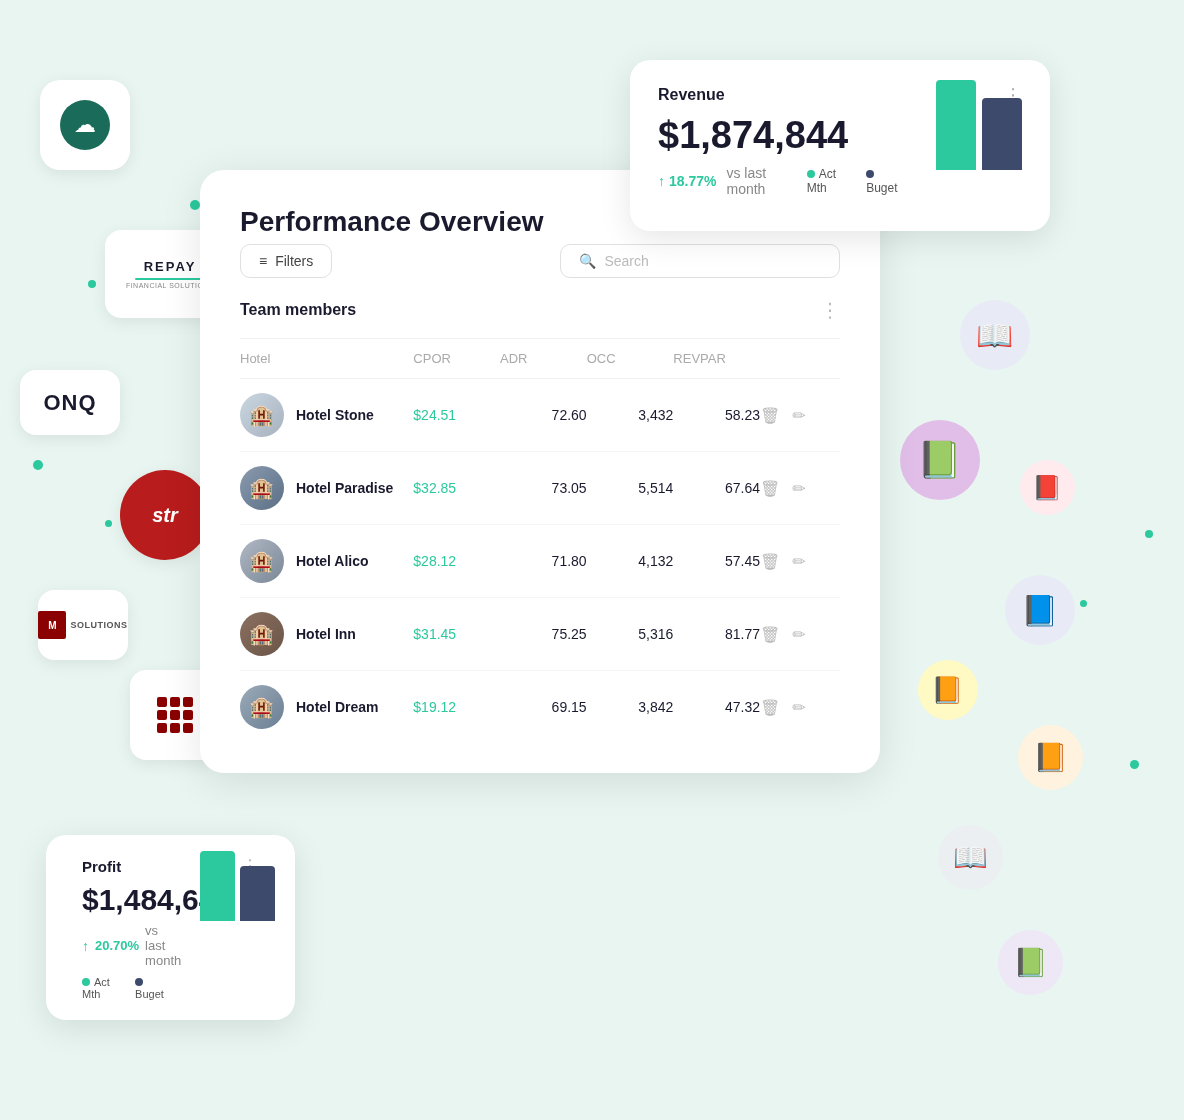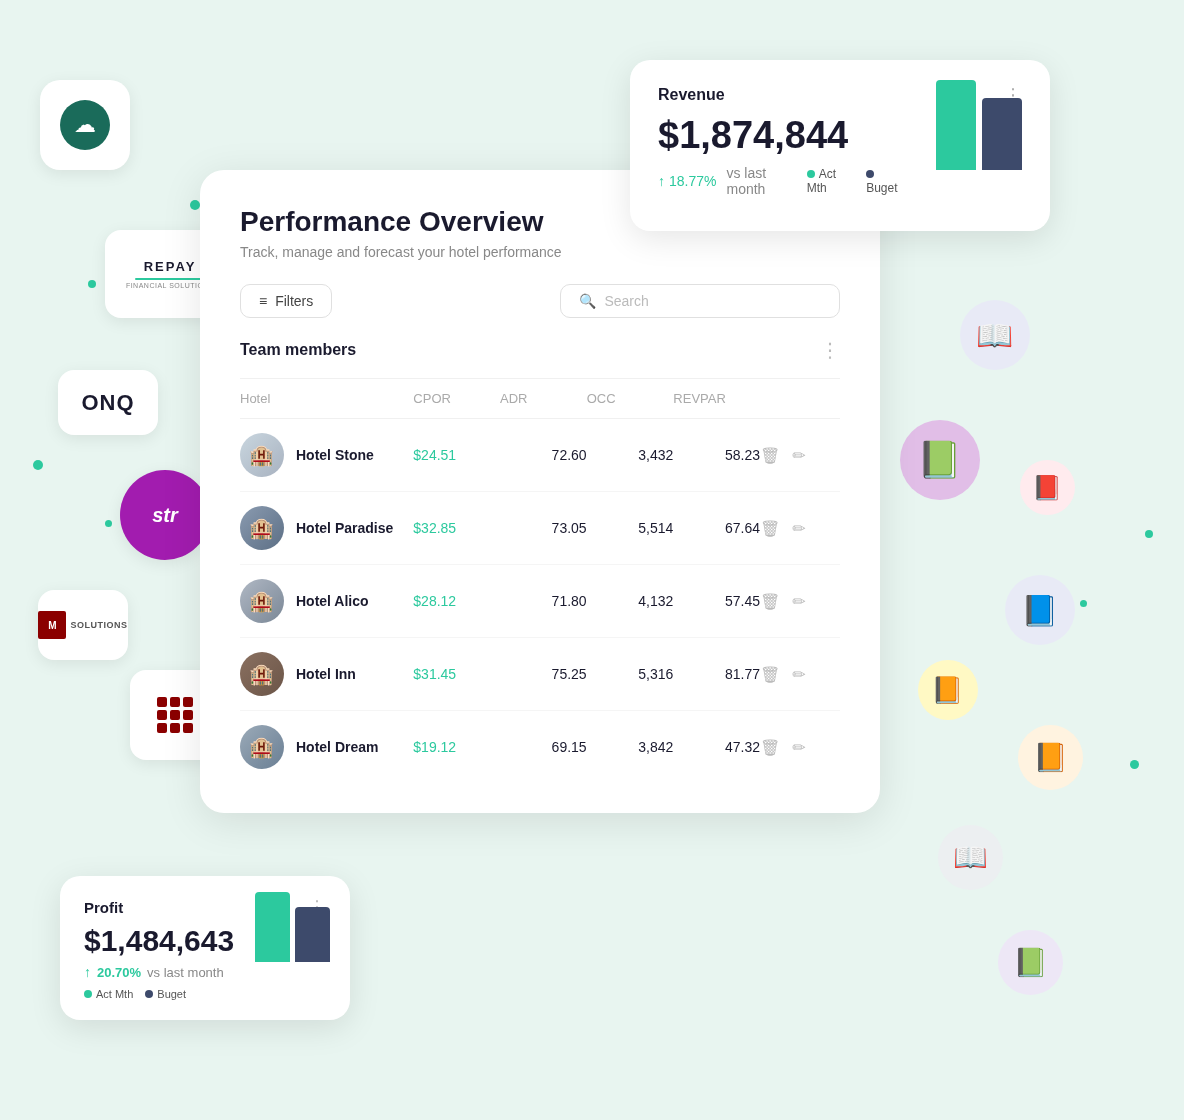--- a/index.html
+++ b/index.html
@@ -33,28 +33,27 @@
     .badge-repay {
       width: 130px; height: 88px;
       top: 230px; left: 105px;
       border-radius: 16px;
     }
 
     .badge-onq {
       width: 100px; height: 65px;
       top: 370px; left: 20px;
       border-radius: 16px;
-      margin-left: 38px;
     }
 
     .badge-str {
       width: 90px; height: 90px;
       top: 470px; left: 120px;
       border-radius: 50%;
-      background: #a21caf;
+      background: #b91c1c;
     }
 
     .badge-marriott {
       width: 90px; height: 70px;
       top: 590px; left: 38px;
       border-radius: 16px;
     }
 
     .badge-waffle {
       width: 90px; height: 90px;
@@ -108,21 +107,21 @@
     }
 
     .revenue-card .change-row {
       display: flex;
       align-items: center;
       gap: 10px;
     }
 
     .revenue-card .change-pct {
       color: #2cc99e;
-      font-weight: 400;
+      font-weight: 700;
       font-size: 14px;
     }
 
     .revenue-card .change-label {
       color: #888;
       font-size: 14px;
     }
 
     .revenue-card .legend {
       display: flex;
@@ -148,25 +147,25 @@
       gap: 6px;
     }
 
     .revenue-chart .bar {
       border-radius: 4px 4px 0 0;
     }
 
     
     .profit-card {
       position: absolute;
-      bottom: 100px; left: 60px;
-      width: 290px;
+      bottom: 100px; left: 46px;
+      width: 249px;
       background: white;
       border-radius: 20px;
-      padding: 20px 24px;
+      padding: 20px 36px;
       box-shadow: 0 8px 32px rgba(0,0,0,0.10);
       z-index: 5;
     }
 
     .profit-card .card-header {
       display: flex;
       justify-content: space-between;
       align-items: center;
       margin-bottom: 6px;
     }
@@ -441,21 +440,20 @@
   </div>
 
   <div class="revenue-chart">
     <div class="bar" style="width:40px;height:90px;background:#2cc99e;"></div>
     <div class="bar" style="width:40px;height:72px;background:#3d4a6b;"></div>
   </div>
 </div>
 
 <div class="main-card">
   <div class="page-title">Performance Overview</div>
-  <div class="page-subtitle">Track, manage and forecast your hotel performance</div>
 
   <div class="toolbar">
     <button class="filter-btn">
       <span style="font-size:14px;">≡</span>
       <span>Filters</span>
     </button>
     <div class="search-box">
       <span style="color:#aaa;">🔍</span>
       <span style="color:#bbb;">Search</span>
     </div>

